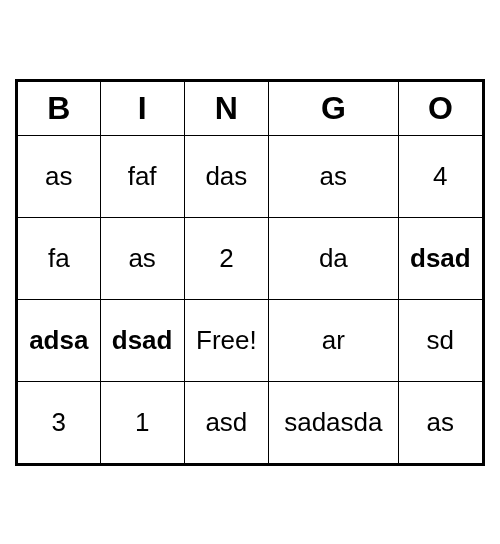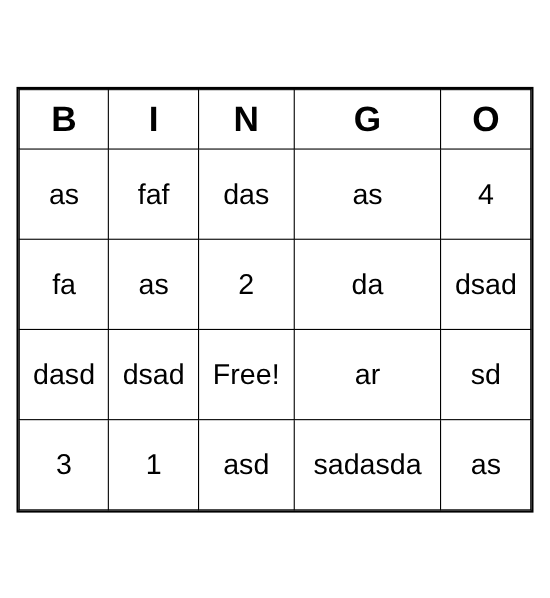--- a/index.html
+++ b/index.html
@@ -43,20 +43,21 @@
     }
 
     .bingo-table td {
       font-size: 26px;
       height: 82px;
       padding: 4px;
     }
 
     .cell-small {
       font-size: 16px;
+      font-weight: bold;
     }
 
     .cell-xsmall {
       font-size: 14px;
     }
   </style>
 </head>
 <body>
 
 <div class="bingo-container">
@@ -79,21 +80,21 @@
           <td>4</td>
         </tr>
         <tr>
           <td>fa</td>
           <td>as</td>
           <td>2</td>
           <td>da</td>
           <td class="cell-small">dsad</td>
         </tr>
         <tr>
-          <td class="cell-small">dasd</td>
+          <td class="cell-small">adsa</td>
           <td class="cell-small">dsad</td>
           <td class="cell-xsmall">Free!</td>
           <td>ar</td>
           <td>sd</td>
         </tr>
         <tr>
           <td>3</td>
           <td>1</td>
           <td>asd</td>
           <td class="cell-xsmall">sadasda</td>

